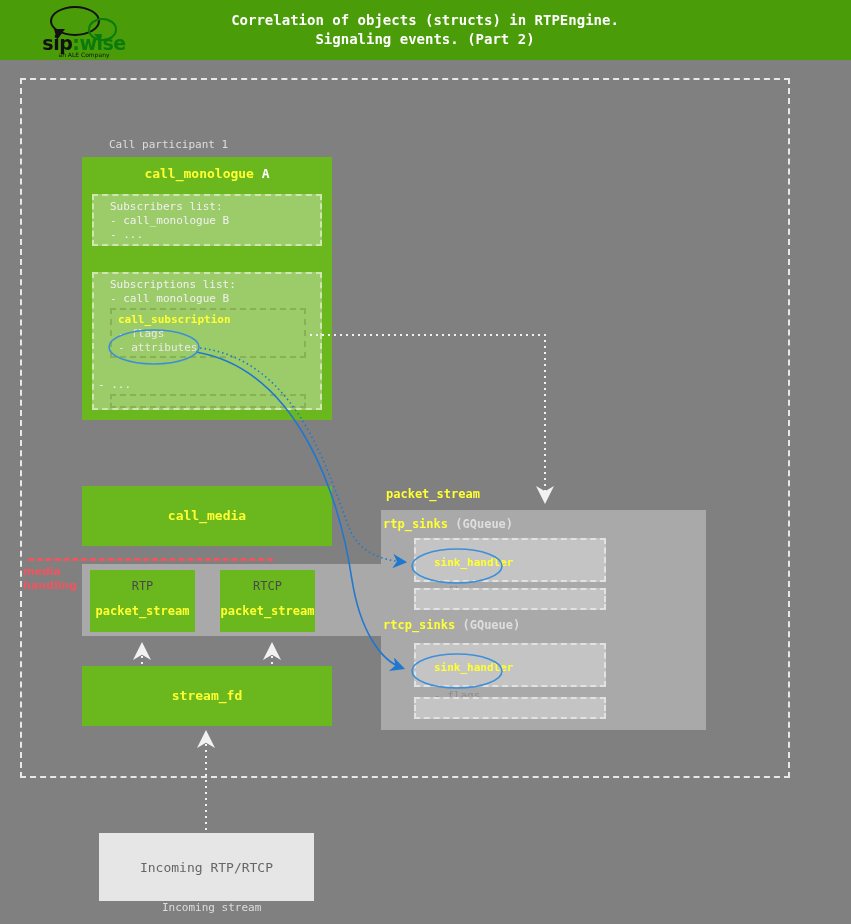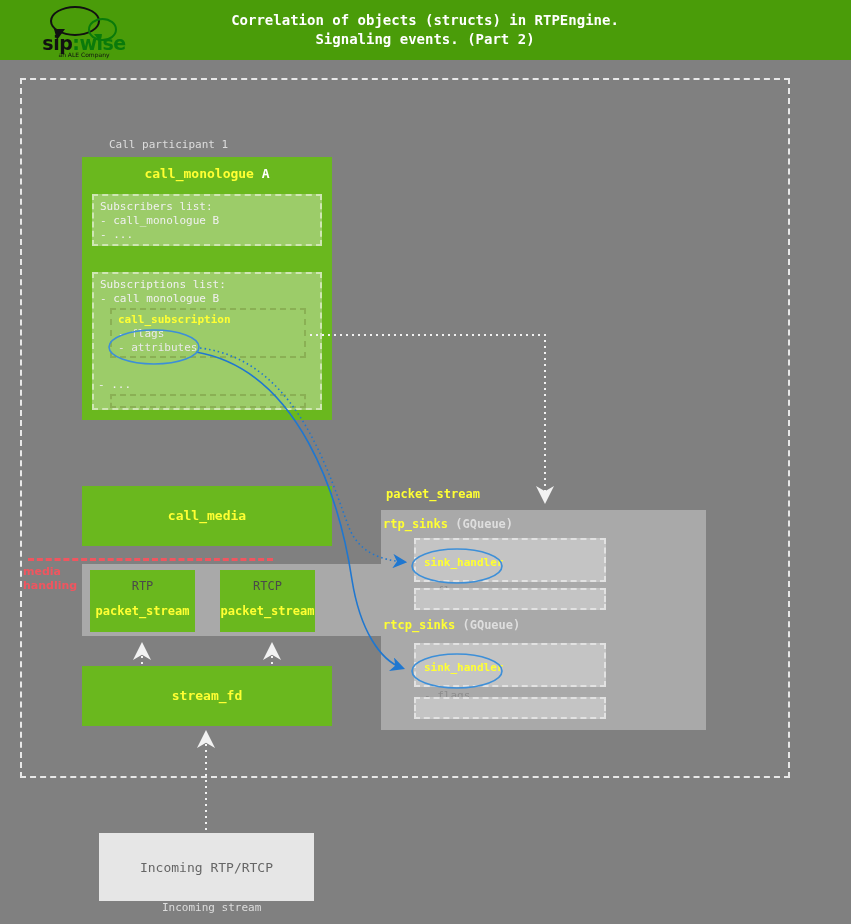--- a/index.html
+++ b/index.html
@@ -141,21 +141,21 @@
 
   .inner-dash {
     position: absolute;
     background: #9ccc69;
     border: 2px dashed #cfe6b3;
     box-sizing: border-box;
     color: #f0f0f0;
     font-family: "DejaVu Sans Mono", monospace;
     font-size: 11px;
     line-height: 14px;
-    padding: 4px 6px;
+    padding: 4px 16px;
     white-space: pre-line;
   }
   .sub-dash {
     position: absolute;
     border: 2px dashed #8ab054;
     box-sizing: border-box;
     font-family: "DejaVu Sans Mono", monospace;
     font-size: 11px;
     line-height: 14px;
     padding: 3px 6px;
@@ -185,21 +185,21 @@
     font-weight: bold;
   }
   .row-dash {
     position: absolute;
     background: #c4c4c4;
     border: 2px dashed #e2e2e2;
     box-sizing: border-box;
     font-family: "DejaVu Sans Mono", monospace;
     font-size: 11px;
     line-height: 14px;
-    padding: 2px 8px;
+    padding: 2px 18px;
     color: #8d8d8d;
     white-space: pre-line;
   }
   .row-dash .hl { color: #ffff33; font-weight: bold; }
 
   
   .media-divider {
     position: absolute;
     border-top: 3px dashed #f0555f;
   }

